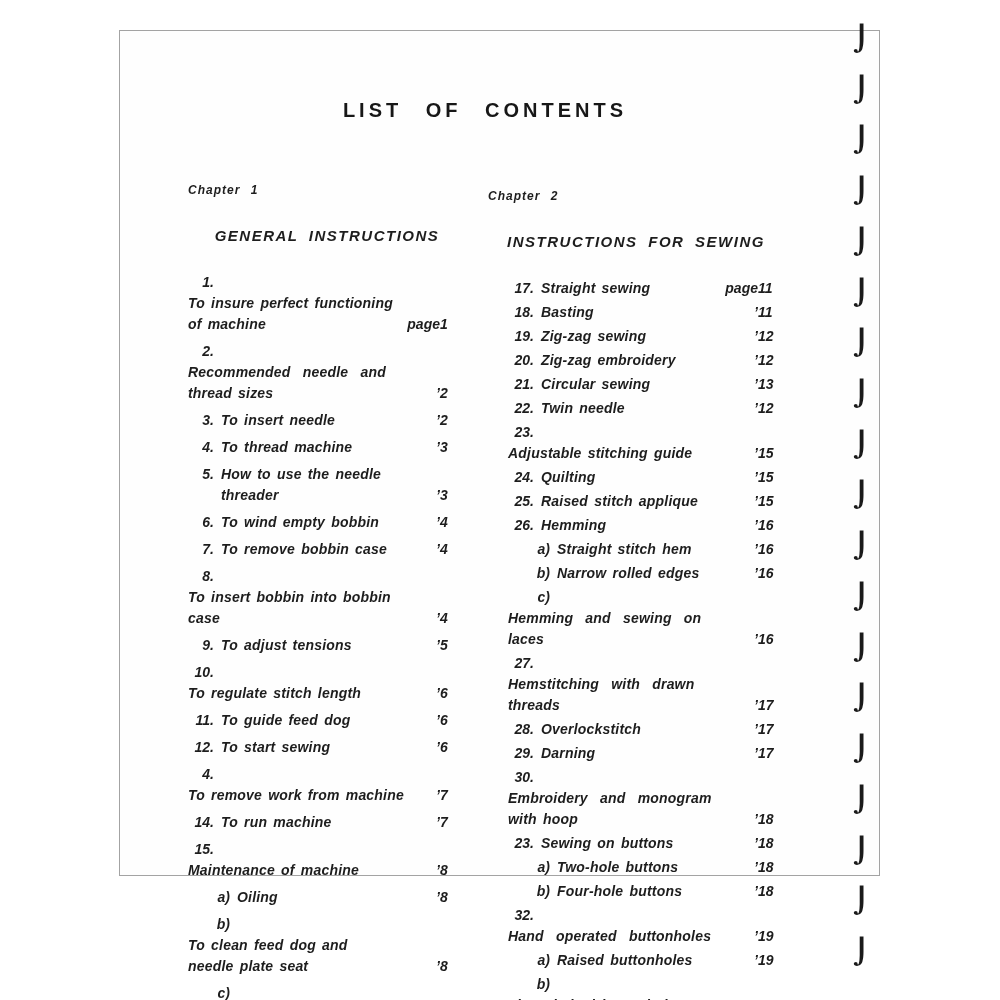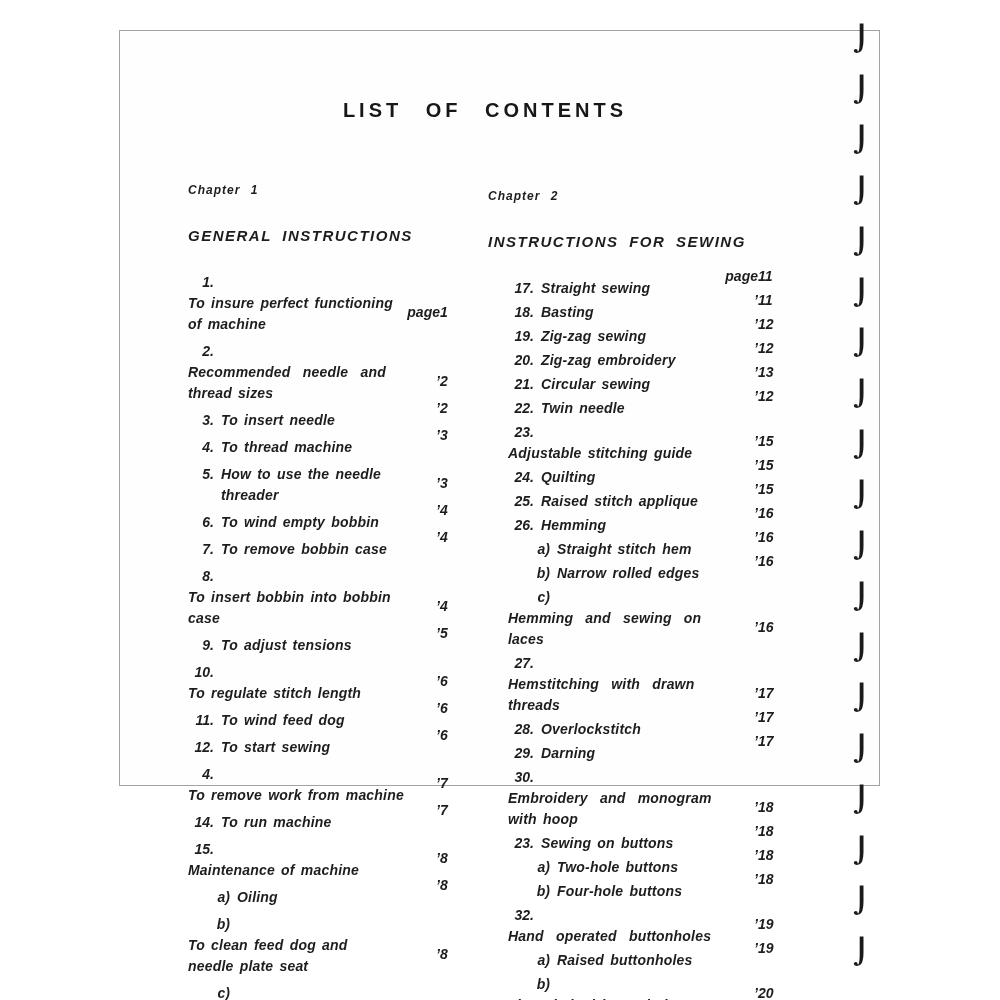--- a/index.html
+++ b/index.html
@@ -4,61 +4,61 @@
 <style>
   html,body{margin:0;padding:0;}
   body{
     width:1000px;height:1000px;position:relative;
     background:#ffffff;
     font-family:"Liberation Sans", sans-serif;
     color:#1d1d1d;
     overflow:hidden;
   }
   .page{
-    position:absolute;left:119px;top:30px;width:761px;height:756px;
+    position:absolute;left:119px;top:30px;width:761px;height:846px;
     border:1px solid #a3a3a3;
     background:#fefefe;
     box-sizing:border-box;
   }
   .doc-title{
     position:absolute;top:68px;left:0;width:730px;
     text-align:center;
     font-weight:bold;font-style:normal;
     font-size:20px;letter-spacing:4px;word-spacing:14px;
     color:#171717;
   }
   .col{position:absolute;font-style:italic;font-weight:bold;}
   .col-left{left:68px;top:152px;width:278px;}
   .col-right{left:368px;top:158px;width:296px;}
   .chapter-label{
     font-size:12px;letter-spacing:1px;word-spacing:6px;height:20px;
   }
   .section-title{
     font-size:15px;letter-spacing:1.5px;word-spacing:5px;
-    margin-top:24px;height:20px;
+    margin-top:24px;height:20px;text-align:center;
   }
   .toc-list{margin-top:25px;}
   .toc-item{
     position:relative;
     font-size:14px;line-height:21px;
     padding-right:78px;
   }
   .col-left .toc-item{margin-bottom:6px;}
   .col-right .toc-item{margin-bottom:3px;margin-left:20px;}
   .toc-item .num{
     display:inline-block;width:26px;text-align:right;margin-right:7px;
     vertical-align:top;
   }
   .toc-item.indent .num{width:42px;}
   .toc-item .text{
     display:inline-block;white-space:pre;vertical-align:top;
     letter-spacing:0.2px;word-spacing:2px;
   }
   .toc-item .ref{
-    position:absolute;right:0;bottom:12px;
+    position:absolute;right:0;bottom:0;
     display:flex;align-items:baseline;
     line-height:21px;
   }
   .toc-item .mark{
     display:inline-block;min-width:38px;text-align:right;
     font-size:14px;
   }
   .toc-item .pg{
     display:inline-block;width:26px;text-align:left;
     font-size:14px;
@@ -123,21 +123,21 @@
             <span class="pg">4</span>
           </span></div>
         <div class="toc-item"><span class="num">9.</span><span class="text">To adjust tensions</span><span class="ref">
             <span class="mark">’</span>
             <span class="pg">5</span>
           </span></div>
         <div class="toc-item"><span class="num">10.</span><span class="text">To regulate stitch length</span><span class="ref">
             <span class="mark">’</span>
             <span class="pg">6</span>
           </span></div>
-        <div class="toc-item"><span class="num">11.</span><span class="text">To wind feed dog</span><span class="ref">
+        <div class="toc-item"><span class="num">11.</span><span class="text">To guide feed dog</span><span class="ref">
             <span class="mark">’</span>
             <span class="pg">6</span>
           </span></div>
         <div class="toc-item"><span class="num">12.</span><span class="text">To start sewing</span><span class="ref">
             <span class="mark">’</span>
             <span class="pg">6</span>
           </span></div>
         <div class="toc-item"><span class="num">4.</span><span class="text">To remove work from machine</span><span class="ref">
             <span class="mark">’</span>
             <span class="pg">7</span>

